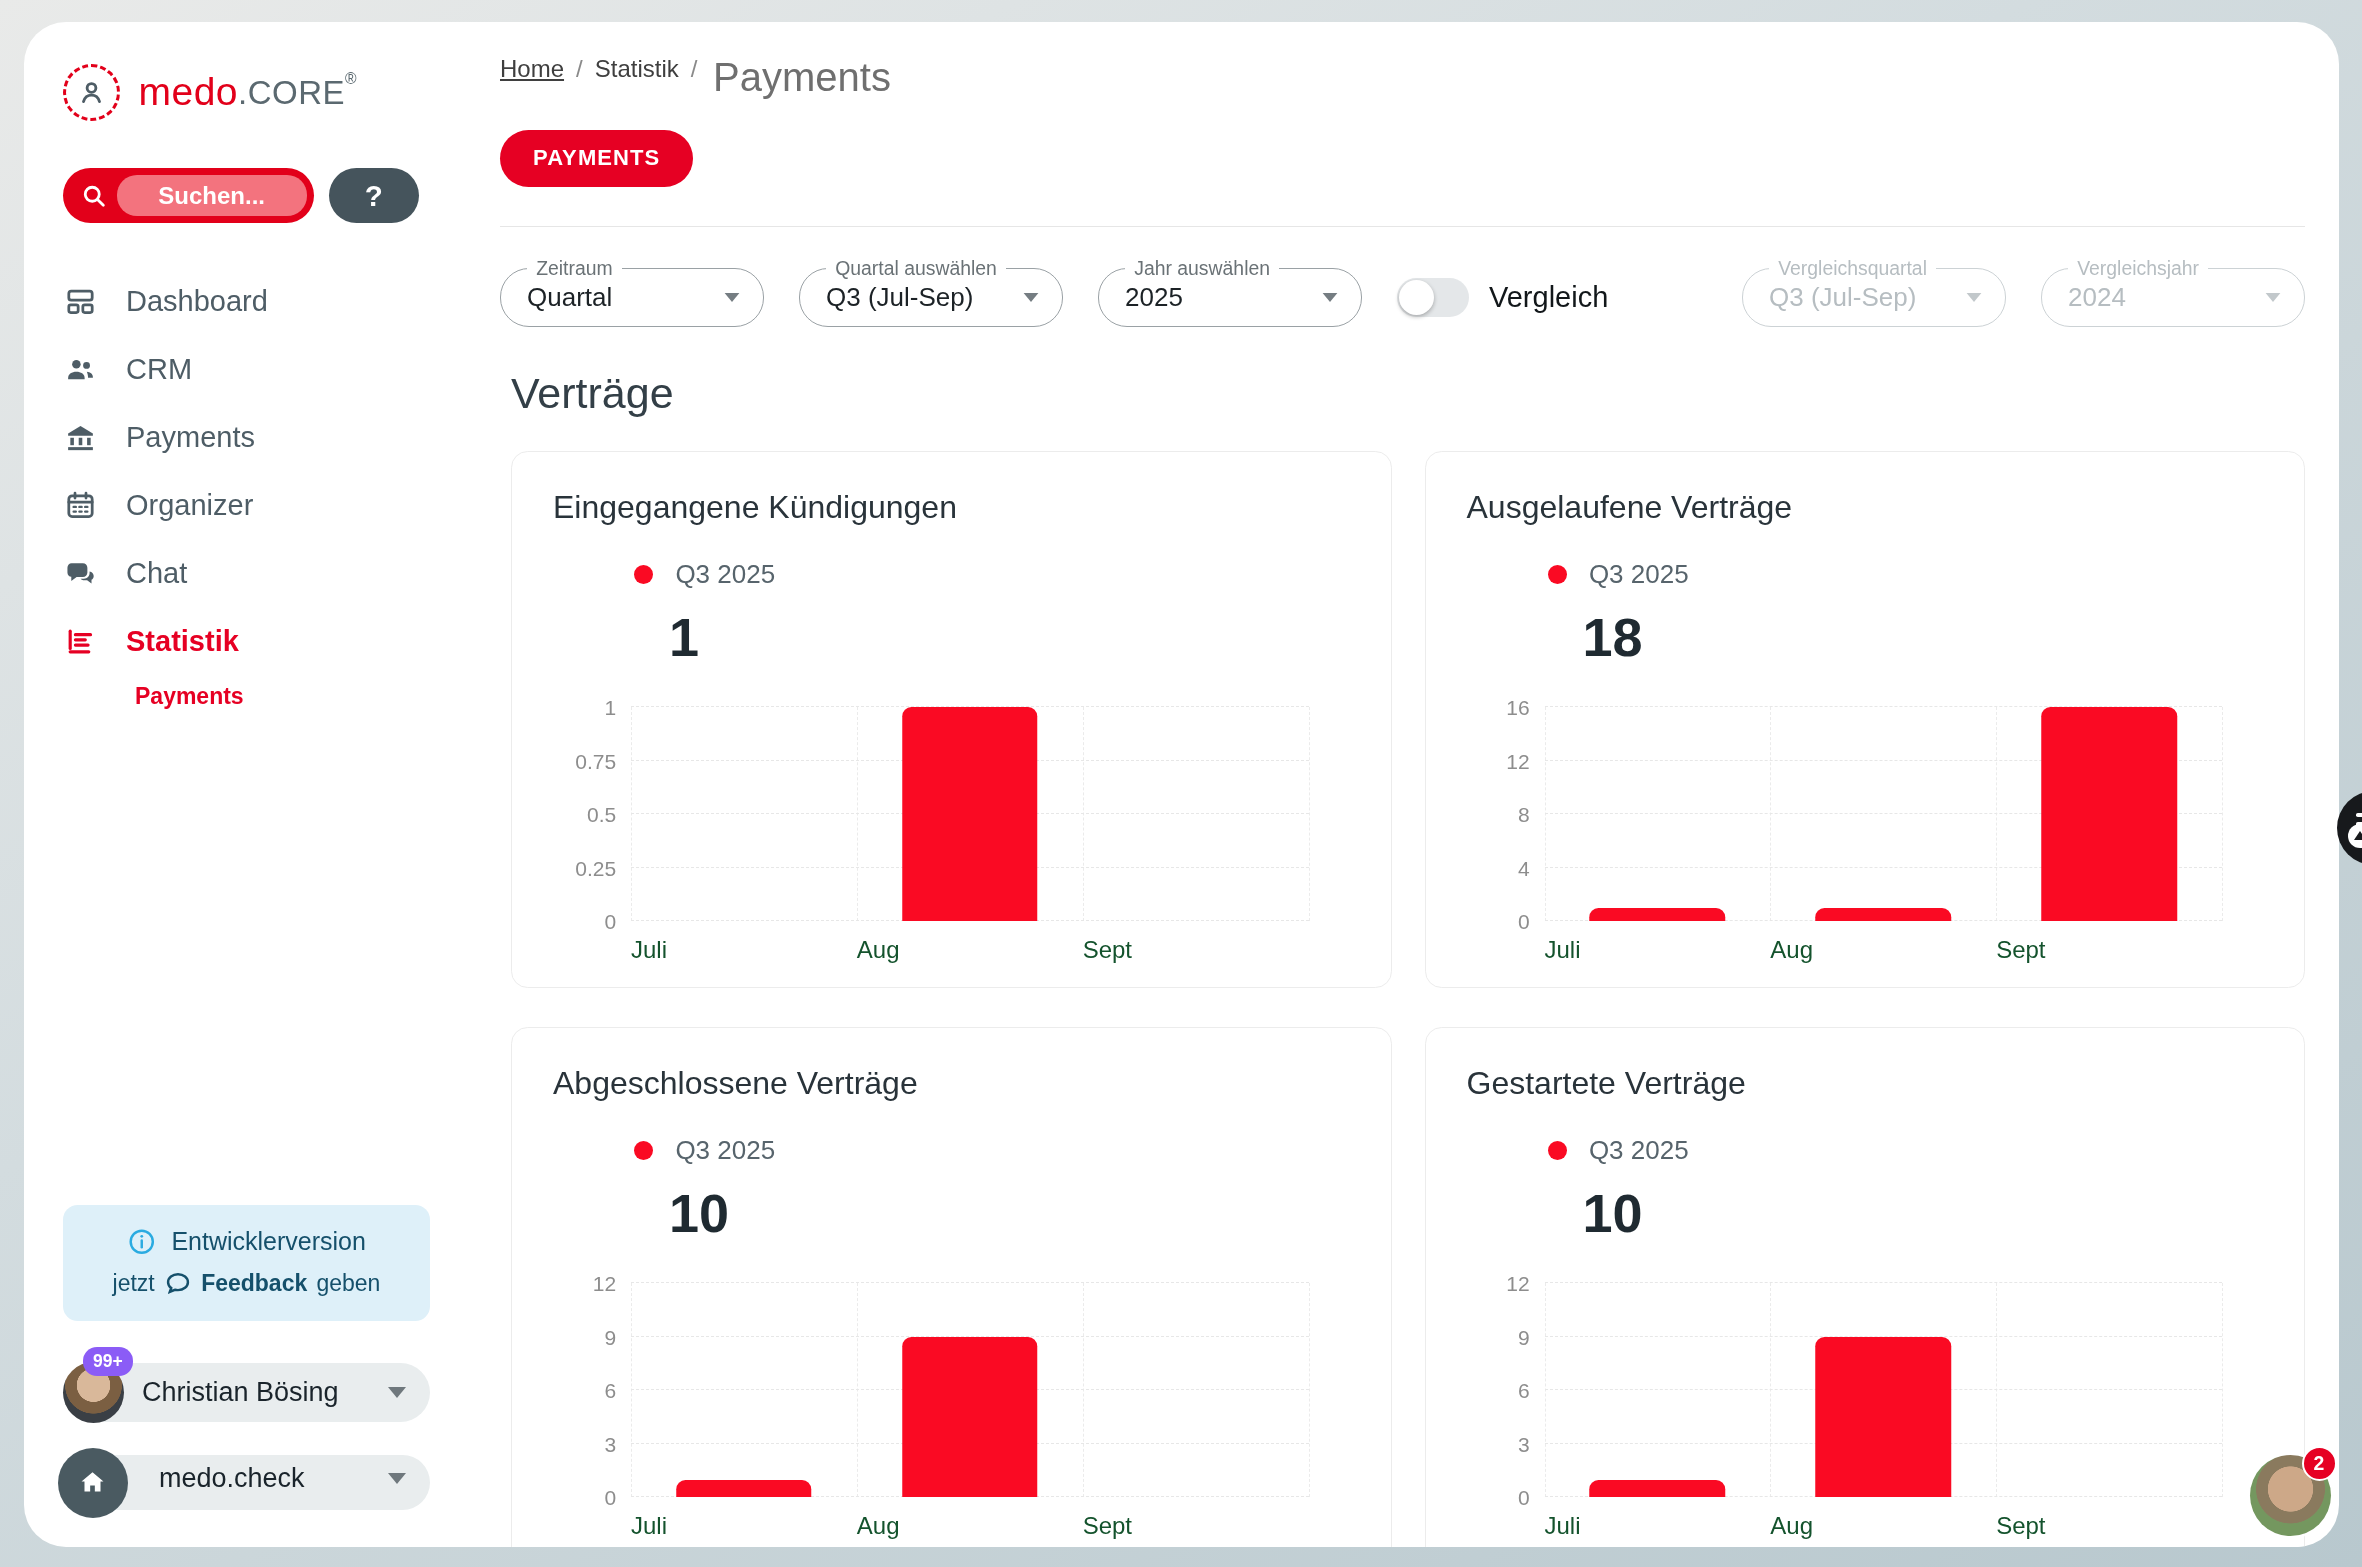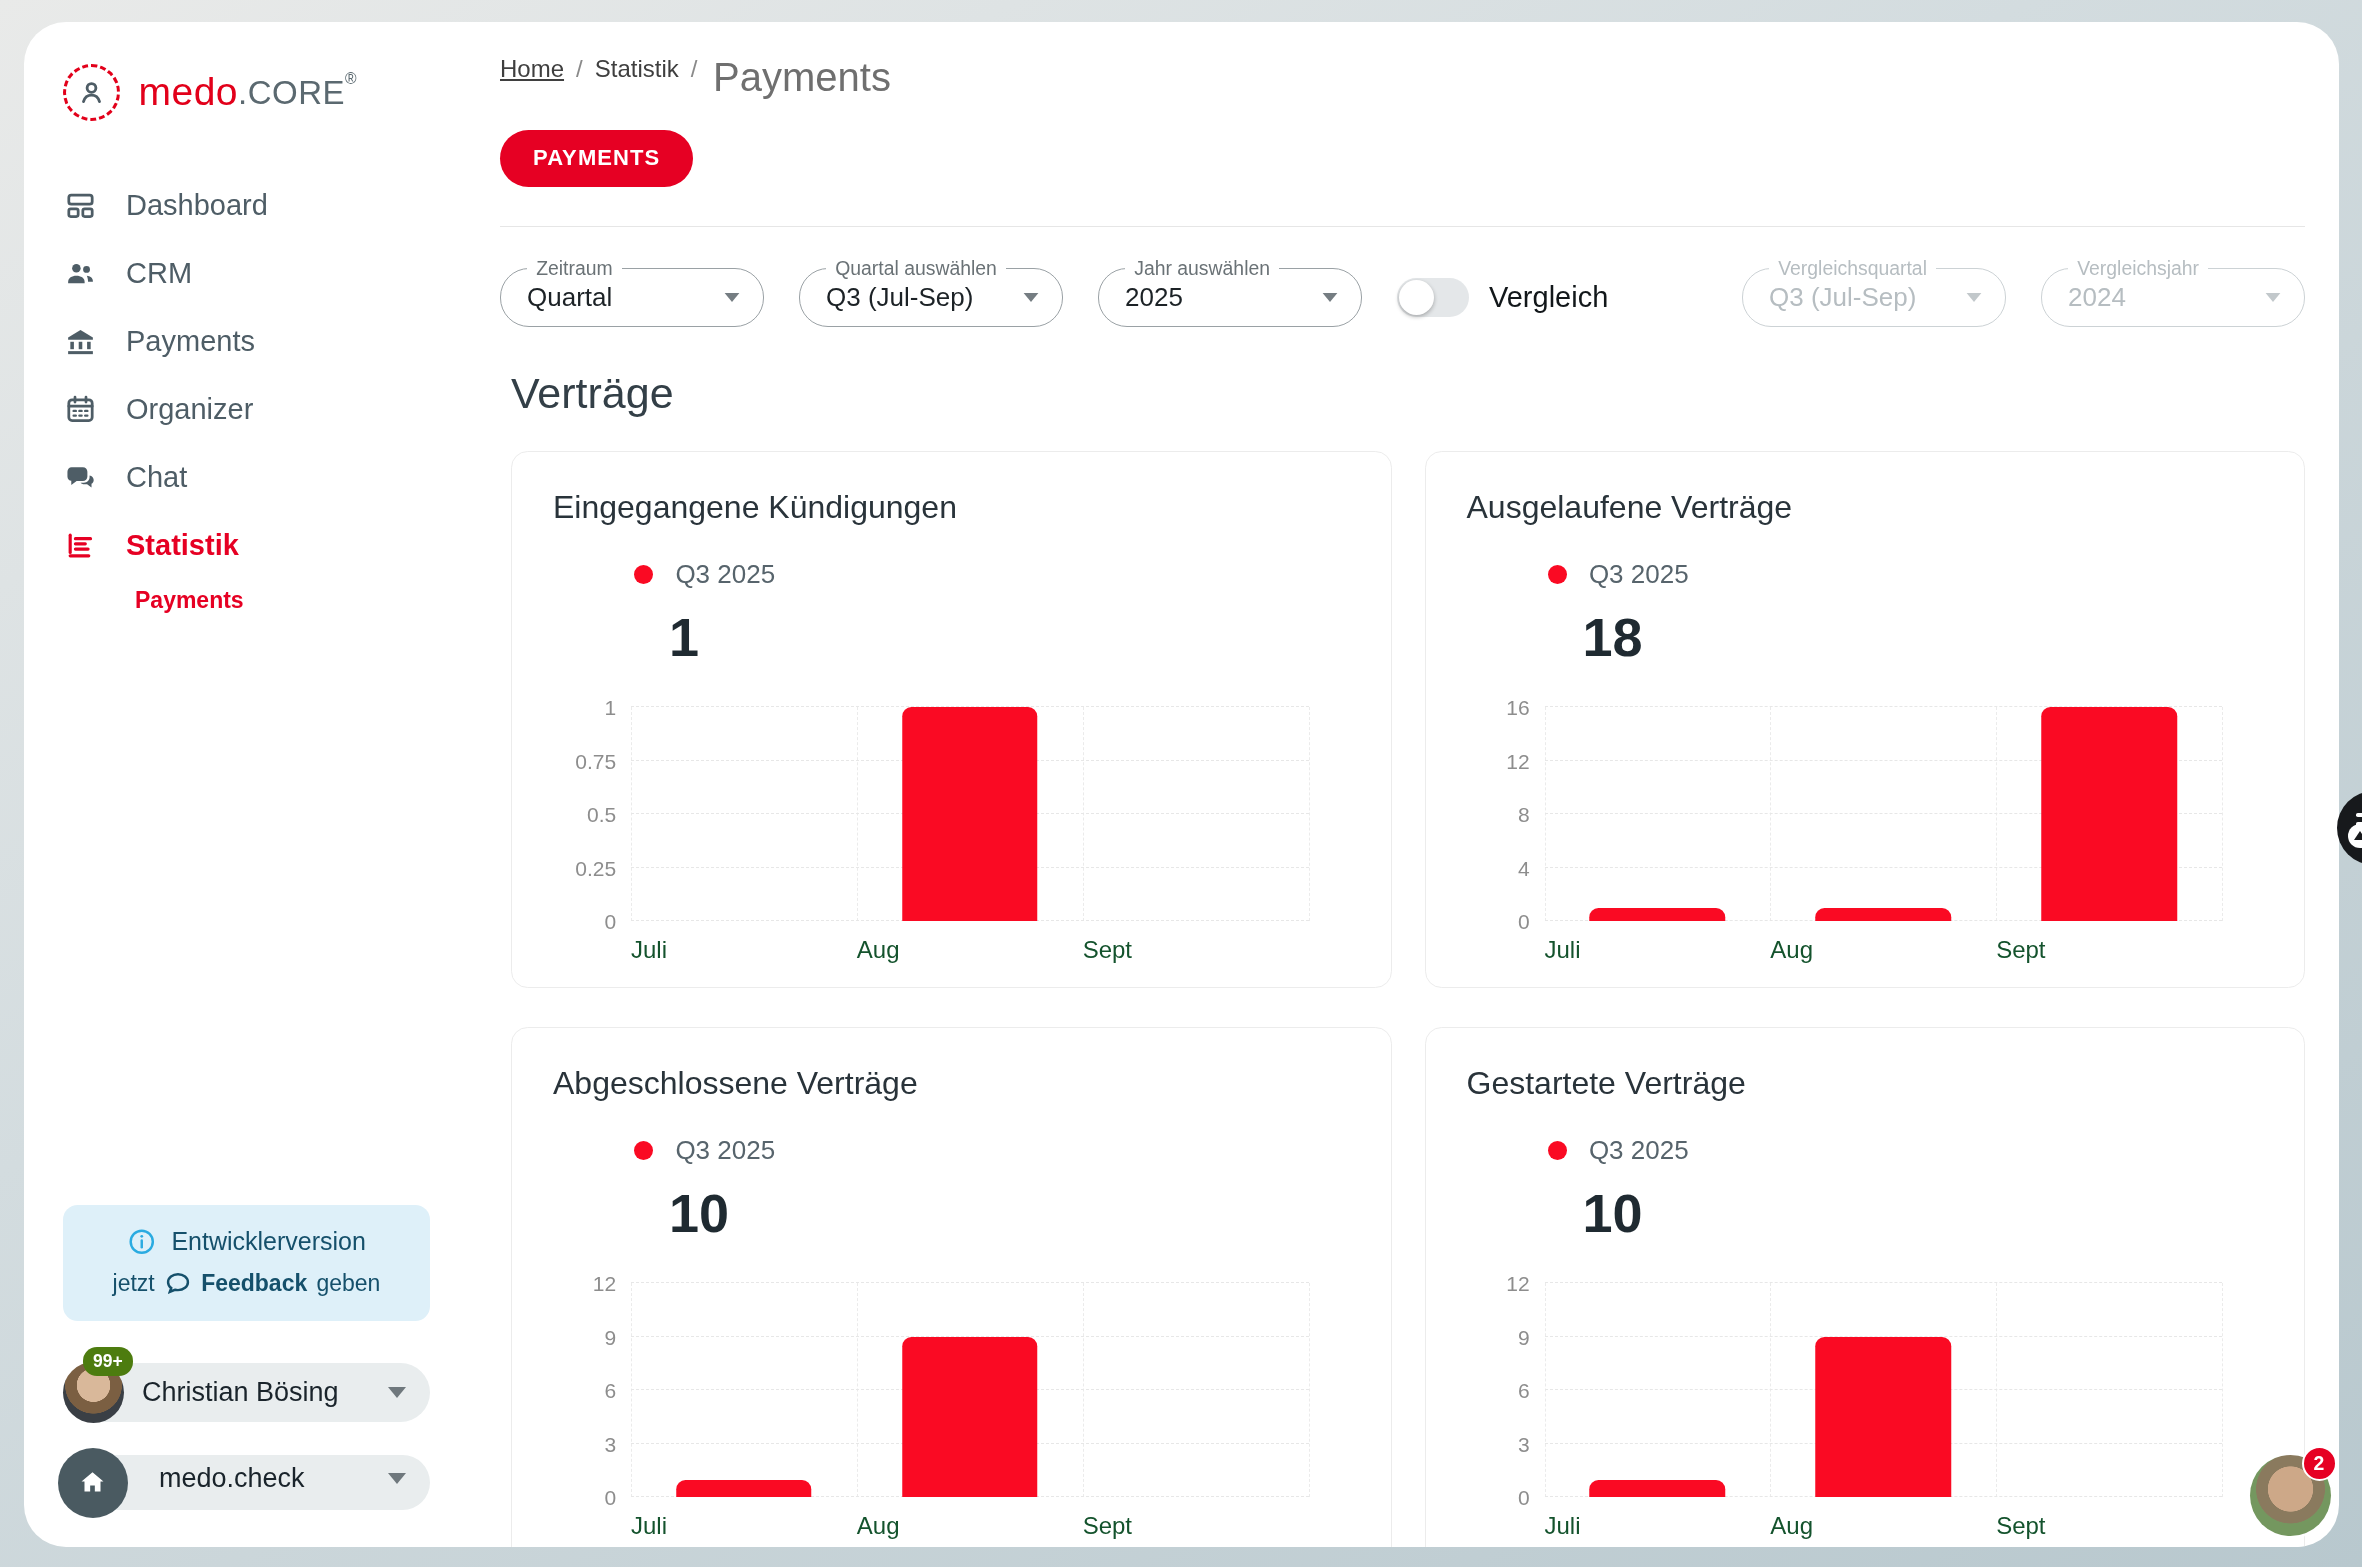--- a/index.html
+++ b/index.html
@@ -31,21 +31,21 @@
   .nav-item.active { color:#e60023; font-weight:700; }
   .nav-subitem { margin:-5.5px 0 0 72px; font-size:23px; font-weight:700; color:#e60023; cursor:pointer; }
   .sidebar-bottom { margin-top:auto; width:367px; }
   .dev-box { background:#def0f9; border-radius:14.8px; padding:22px 16.6px 24px; text-align:center; }
   .dev-line1 { display:flex; align-items:center; justify-content:center; gap:14.8px; color:#15506b; font-weight:400; font-size:25px; }
   .dev-line2 { margin-top:13px; display:flex; align-items:center; justify-content:center; gap:9.2px; color:#15506b; font-size:23px; }
   .dev-line2 .b { font-weight:700; }
   .user-pill { position:relative; margin-top:42px; height:59px; background:#e9edee; border-radius:29.5px; display:flex; align-items:center; padding:0 24px 0 79px; cursor:pointer; }
   .user-avatar { position:absolute; left:0; top:-0.9px; width:61px; height:61px; border-radius:50%;
     background:radial-gradient(circle at 50% 38%, #d9b89a 0 34%, #7b5f42 35% 58%, #3a3f45 59%); }
-  .user-badge { position:absolute; top:-15.7px; left:20px; background:#4d7c0f; color:#fff; font-size:17.5px; font-weight:700; padding:3.7px 10px; border-radius:14px; }
+  .user-badge { position:absolute; top:-15.7px; left:20px; background:#8b5cf6; color:#fff; font-size:17.5px; font-weight:700; padding:3.7px 10px; border-radius:14px; }
   .user-name { font-size:27px; color:#1a242b; }
   .pill-caret { margin-left:auto; }
   .ws-pill { position:relative; margin-top:33px; height:55px; background:#e9edee; border-radius:28px; display:flex; align-items:center; padding:0 24px 8px 96px; cursor:pointer; }
   .ws-circle { position:absolute; left:-5.5px; top:-7.4px; width:70px; height:70px; border-radius:50%; background:#4a5a61; display:flex; align-items:center; justify-content:center; }
   .ws-name { font-size:27px; color:#1a242b; }
   .caret { width:0; height:0; border-left:9.2px solid transparent; border-right:9.2px solid transparent; border-top:11px solid #6f787d; }
   
   main { flex:1; padding:33px 34px 0 22px; overflow:hidden; }
   .breadcrumb { display:flex; align-items:flex-start; gap:12px; }
   .bc-home { font-size:24px; color:#3f3f3f; text-decoration:underline; cursor:pointer; }
@@ -108,20 +108,32 @@
             <path d="M5.8 19c1-3.4 3.4-5 6.2-5s5.2 1.6 6.2 5"></path>
         </svg>
       </span>
       <span class="logo-word">
           <span class="p1">medo</span>
           <span class="p2">.CORE</span>
           <sup>®</sup>
         </span>
     </div>
 
+    <div class="search-row">
+      <div class="search-pill">
+        <span>
+          <svg width="28" height="28" viewBox="0 0 24 24" fill="none" stroke="#ffffff" stroke-width="2.4" stroke-linecap="round">
+            <circle cx="10.5" cy="10.5" r="6"></circle>
+              <path d="M15.2 15.2L20 20"></path>
+          </svg>
+        </span>
+        <span class="search-inner">Suchen...</span>
+      </div>
+      <button class="help-pill">?</button>
+    </div>
 
     <nav>
       <div class="nav-item">
         <span class="nicon">
           <svg width="33" height="33" viewBox="0 0 24 24" fill="none" stroke="#4e5d66" stroke-width="2">
             <rect x="3.5" y="4.5" width="17" height="6.5" rx="1.8"></rect>
               <rect x="3.5" y="14.5" width="6.8" height="5.5" rx="1.4"></rect>
               <rect x="13.7" y="14.5" width="6.8" height="5.5" rx="1.4"></rect>
           </svg>
         </span>

